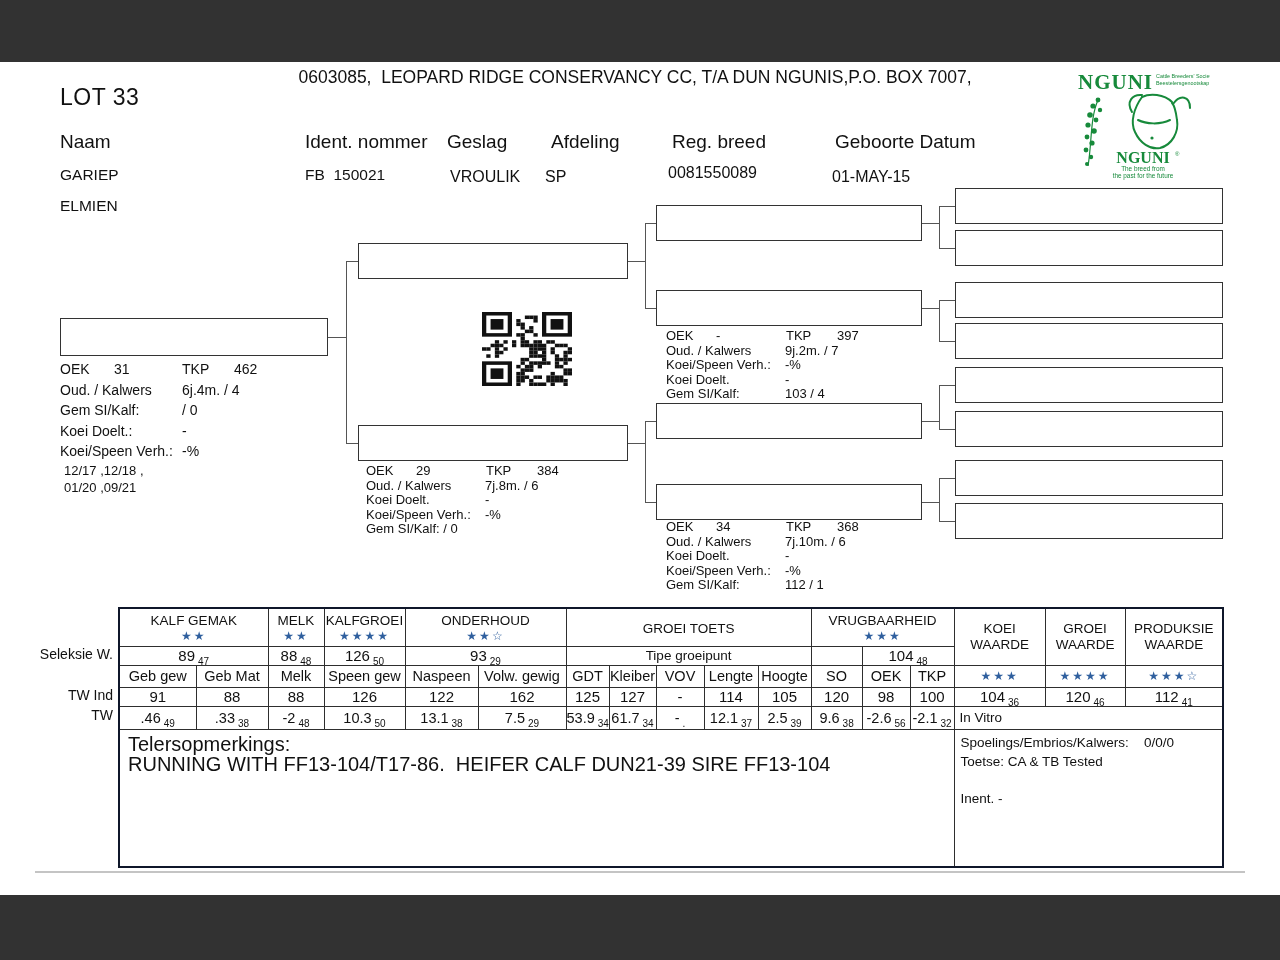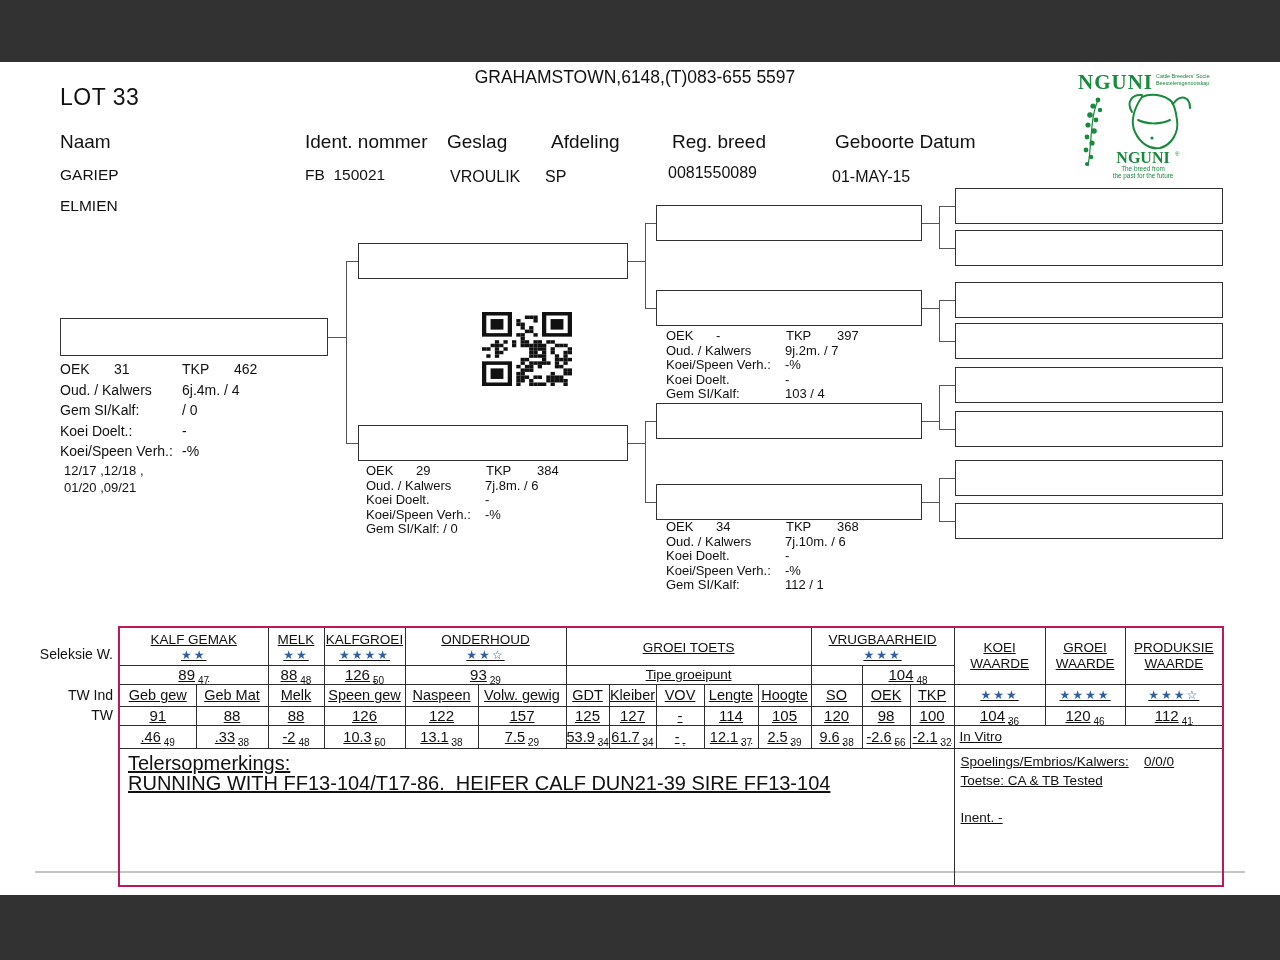--- a/index.html
+++ b/index.html
@@ -42,21 +42,21 @@
   .sml .sw1 { width:50px; } .sml .sw2 { width:70px; } .sml .sw3 { width:51px; }
   .sml .lbl { width:119px; }
   .kalwings { margin-top:3px; }
   .kdates { font-size:13px; line-height:17px; padding-left:4px; }
 
   
   .lg-fill { fill:var(--green); }
   .lg-stroke { stroke:var(--green); fill:none; }
 
   
-  table.t { border-collapse:collapse; table-layout:fixed; position:absolute; left:118px; top:626px; width:1104px; border:2px solid #be185d;text-decoration:underline; }
+  table.t { border-collapse:collapse; table-layout:fixed; position:absolute; left:118px; top:607px; width:1104px; border:2px solid #0f172a; }
   table.t td { border:1px solid #2e2e2e; text-align:center; padding:0; vertical-align:middle; overflow:hidden; }
   .gl { font-size:13.5px; padding-top:2px; line-height:17px; }
   .stars { font-size:12px; color:var(--star); letter-spacing:2px; line-height:15px; }
   .selv, .twv { font-size:15px;margin-top:29px; }
   .tw5 { font-size:14.5px; }
   .acc { font-size:10px; position:relative; top:4px; margin-left:3px; }
   .colh { font-size:14.5px; }
   .wcolh { font-size:13.5px; line-height:16px; }
   .invitro { text-align:left !important; font-size:13.5px; padding-left:5px !important; }
   .remarks-cell { text-align:left !important; vertical-align:top !important; padding:4px 8px !important; font-size:20px; line-height:20px; }
@@ -68,21 +68,21 @@
 </style>
 </head>
 <body>
 
 <div class="abs bar" style="top:0;height:62px;"></div>
 <div class="abs bar" style="top:895px;height:65px;"></div>
 <div class="abs grayrule"></div>
 
 <div class="abs lot">LOT 33</div>
 <div class="abs addr">
-  <div class="pre">GRAHAMSTOWN,6148,(T)083-655 5597</div>
+  <div class="pre">0603085,  LEOPARD RIDGE CONSERVANCY CC, T/A DUN NGUNIS,P.O. BOX 7007,</div>
 </div>
 
 <svg class="abs" style="left:1076px;top:68px;" width="134" height="112" viewBox="0 0 134 112">
   <text x="2" y="21" font-family="Liberation Serif, serif" font-size="21" font-weight="bold" letter-spacing="1" class="lg-fill">NGUNI</text>
   <text x="80" y="10" font-size="5.4" class="lg-fill">Cattle Breeders' Society</text>
   <text x="80" y="17" font-size="5.4" class="lg-fill">Beestelersgenootskap</text>
   <g class="lg-fill">
     <circle cx="22" cy="32" r="2.4"></circle>
       <circle cx="17" cy="38" r="2.6"></circle>
       <circle cx="24" cy="42" r="2.2"></circle>
@@ -482,21 +482,21 @@
     <td class="stars">★★★</td>
     <td class="stars">★★★★</td>
     <td class="stars">★★★☆</td>
   </tr>
   <tr style="height:19px;">
     <td class="twv">91</td>
     <td class="twv">88</td>
     <td class="twv">88</td>
     <td class="twv">126</td>
     <td class="twv">122</td>
-    <td class="twv">157</td>
+    <td class="twv">162</td>
     <td class="twv">125</td>
     <td class="twv">127</td>
     <td class="twv">-</td>
     <td class="twv">114</td>
     <td class="twv">105</td>
     <td class="twv">120</td>
     <td class="twv">98</td>
     <td class="twv">100</td>
     <td class="twv"><span>104</span><span class="acc">36</span></td>
     <td class="twv"><span>120</span><span class="acc">46</span></td>

